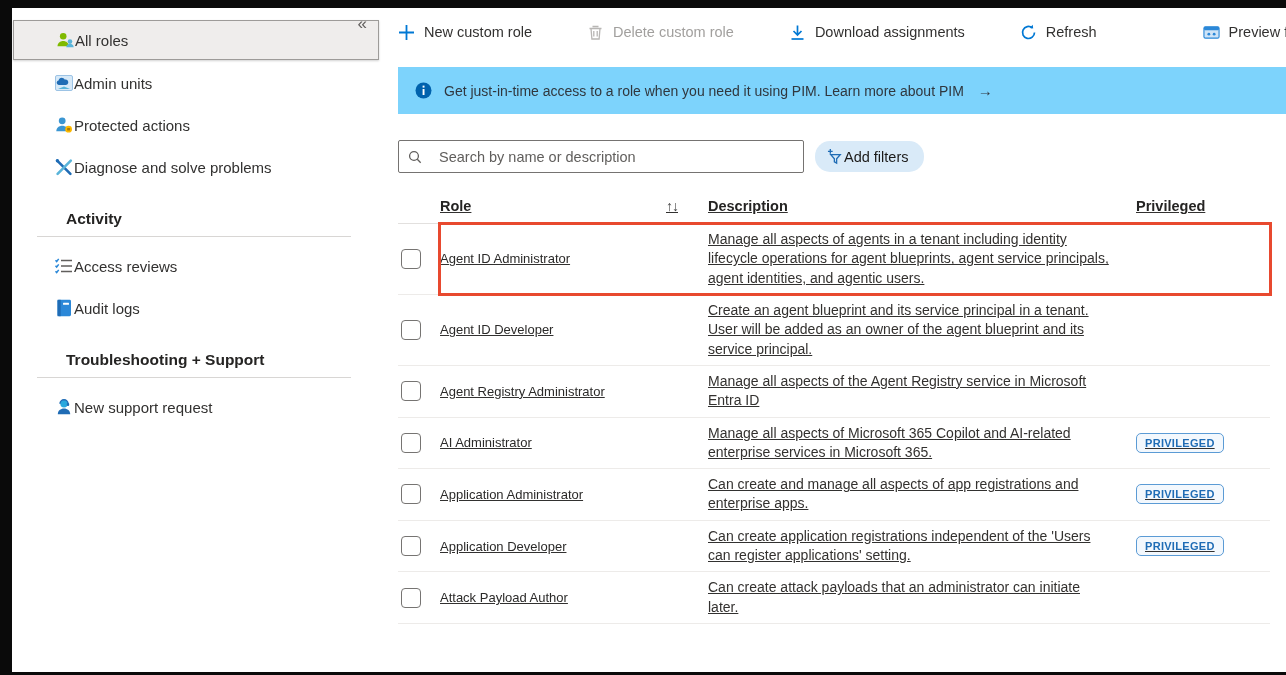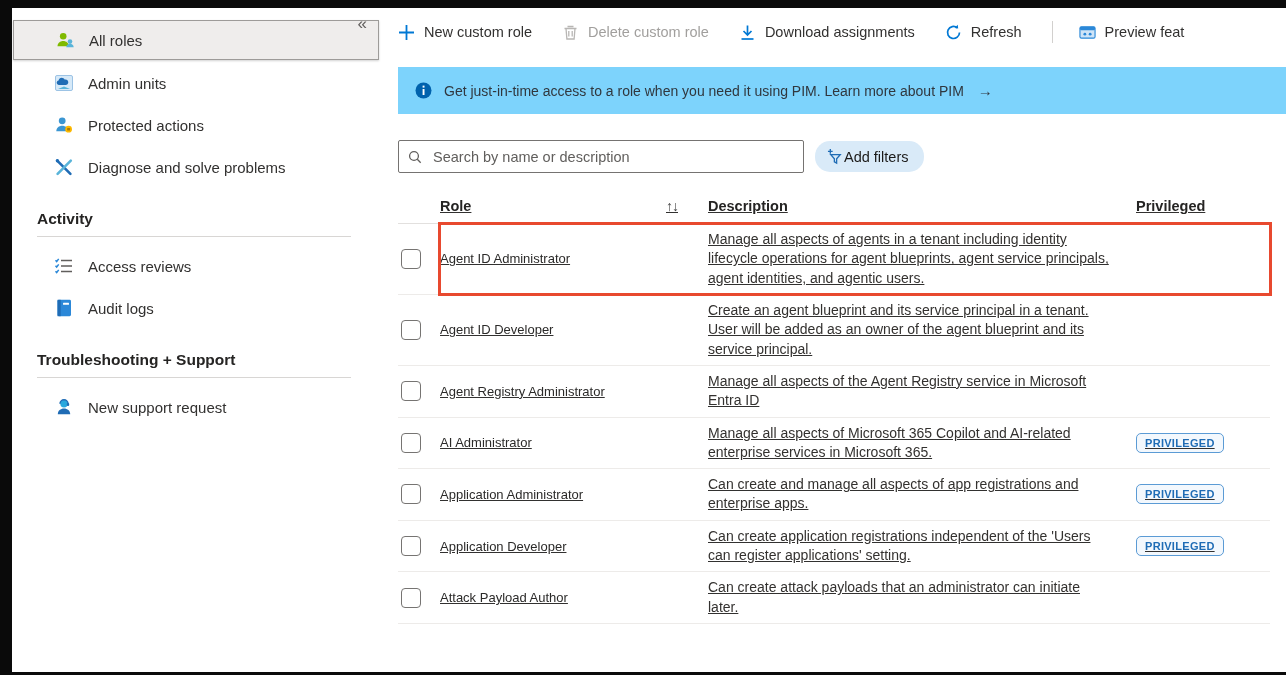--- a/index.html
+++ b/index.html
@@ -25,48 +25,49 @@
   }
   .collapse-btn {
     position:absolute; top:6px; right:22px;
     font-size:17px; color:#605e5c; cursor:pointer;
     letter-spacing:-2px;
   }
   .nav-item {
     display:flex; align-items:center;
     height:42px; padding-left:42px;
     font-size:15px; color:#323130;
-    cursor:pointer; gap:14px;
+    cursor:pointer; 
   }
   .nav-item.selected {
     background:#efedec;
     border:1px solid #9d9b99;
     box-shadow:0 1px 2px rgba(0,0,0,.18);
     height:40px;
     margin:2px 8px 2px 1px;
     padding-left:41px;
   }
   .nav-item .ic { width:20px; height:20px; flex:0 0 20px; display:inline-flex; }
   .nav-item .ic svg { width:20px; height:20px; }
   .section-head {
     font-size:15.5px; font-weight:700; color:#252423;
     padding:22px 0 8px 25px;
+    margin-left:29px;
   }
   .section-rule {
     border:none; border-top:1px solid #d8d6d4;
     margin:0 36px 8px 25px;
   }
 
   
   .main { flex:1 1 auto; padding:0 0 0 11px; overflow:hidden; }
 
   .toolbar {
     display:flex; align-items:center;
     height:44px; margin-top:2px;
-    font-size:14.5px; white-space:nowrap; overflow:hidden;
+    font-size:14.5px; white-space:nowrap; overflow:hidden;gap:25px;
   }
   .tool-btn {
     display:flex; align-items:center; gap:9px;
     margin-right:30px; cursor:pointer; color:#323130;
   }
   .tool-btn .ic { width:17px; height:17px; display:inline-flex; }
   .tool-btn .ic svg { width:17px; height:17px; }
   .tool-btn.disabled { color:#a19f9d; cursor:default; }
   .tool-sep { width:1px; height:22px; background:#d2d0ce; margin-right:26px; }
 
@@ -77,21 +78,21 @@
     padding-left:17px; gap:12px;
     font-size:14px; color:#30373e;
   }
   .banner .ic { width:17px; height:17px; display:inline-flex; }
   .banner-arrow { font-size:15px; margin-left:2px; color:#30373e; cursor:pointer; }
 
   .filter-row { display:flex; align-items:center; margin-top:26px; }
   .search-box {
     width:406px; height:33px;
     border:1px solid #757371; border-radius:2px;
-    display:flex; align-items:center; padding:0 9px; gap:11px;
+    display:flex; align-items:center; padding:0 9px; gap:17px;
     background:#fff;
   }
   .search-box .ic { width:14px; height:14px; display:inline-flex; flex:0 0 14px; }
   .search-box input {
     border:none; outline:none; flex:1;
     font-family:"Liberation Sans", sans-serif;
     font-size:14.5px; color:#323130; background:transparent;
   }
   .search-box input::placeholder { color:#605e5c; }
   .add-filters {

